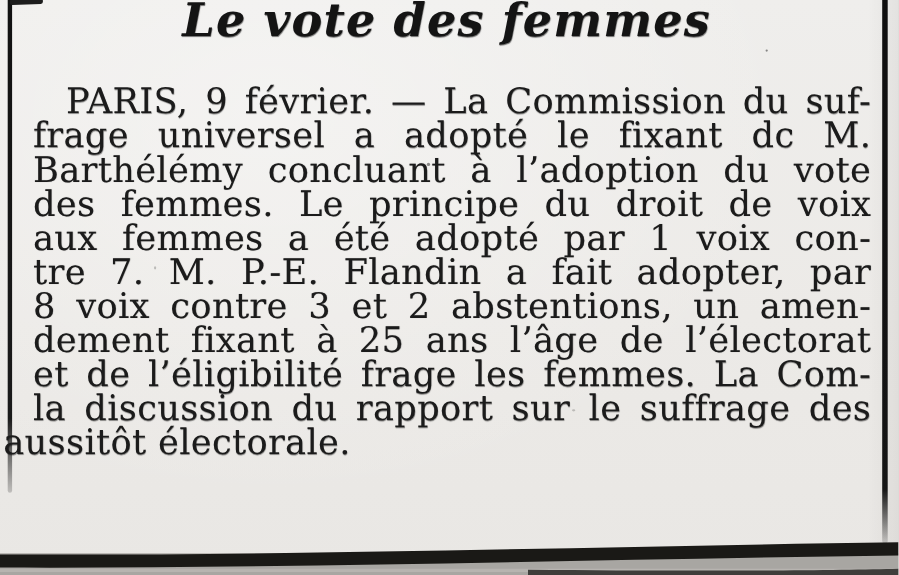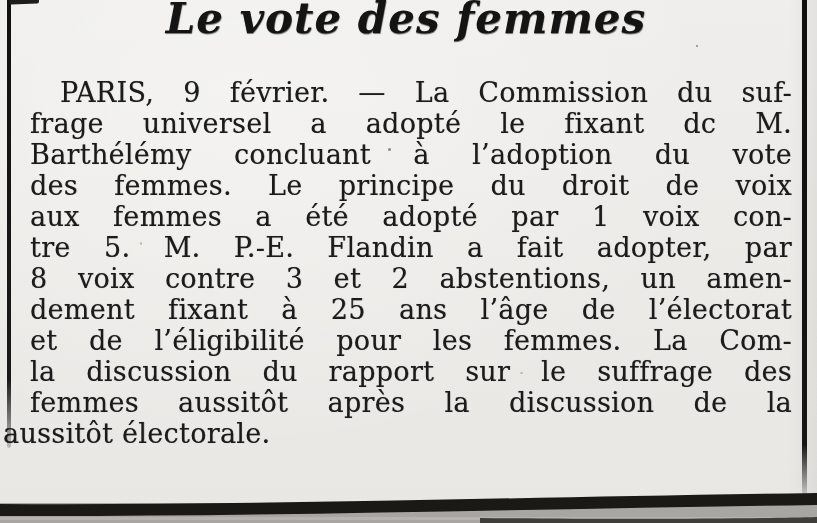--- a/index.html
+++ b/index.html
@@ -35,21 +35,21 @@
     text-align: center;
     font-size: 42px; line-height: 54px;
     font-weight: bold; font-style: italic;
     letter-spacing: 1px;
     color: #141414;
     text-shadow: 0.4px 0.5px 0.8px rgba(10,10,10,0.55);
   }
   
   .body {
     position: absolute; top: 77px; left: 30px; width: 762px;
-    font-size: 27px; line-height: 31px;
+    font-size: 32px; line-height: 31px;
     letter-spacing: 0.3px;
     color: #1b1b1b;
     text-shadow: 0.3px 0.4px 0.7px rgba(15,15,15,0.45);
   }
   .line { text-align: justify; text-align-last: justify; }
   .line.indent { text-indent: 30px; }
   .line.last { text-align-last: left; margin-left: -27px; }
   
   .bottom-band { position: absolute; left: 0; top: 491px; width: 817px; height: 32px; }
   
@@ -75,26 +75,25 @@
   <div class="gutter-shade"></div>
 
   <div class="title">Le vote des femmes</div>
 
   <div class="body">
       <div class="line indent">PARIS, 9 février. — La Commission du suf-</div>
       <div class="line">frage universel a adopté le fixant dc M.</div>
       <div class="line">Barthélémy concluant à l’adoption du vote</div>
       <div class="line">des femmes. Le principe du droit de voix</div>
       <div class="line">aux femmes a été adopté par 1 voix con-</div>
-      <div class="line">tre 5. M. P.-E. Flandin a fait adopter, par</div>
+      <div class="line">tre 7. M. P.-E. Flandin a fait adopter, par</div>
       <div class="line">8 voix contre 3 et 2 abstentions, un amen-</div>
       <div class="line">dement fixant à 25 ans l’âge de l’électorat</div>
-      <div class="line">et de l’éligibilité pour les femmes. La Com-</div>
+      <div class="line">et de l’éligibilité frage les femmes. La Com-</div>
       <div class="line">la discussion du rapport sur le suffrage des</div>
-      <div class="line">femmes aussitôt après la discussion de la</div>
       <div class="line last">aussitôt électorale.</div>
     </div>
 
   <span class="speck sp1"></span>
   <span class="speck sp2"></span>
   <span class="speck sp3"></span>
   <span class="speck sp4"></span>
 
   <svg class="bottom-band" width="817" height="32" viewBox="0 0 817 32" aria-hidden="true">
     <rect x="0" y="12" width="817" height="20" fill="#a8a6a2"></rect>

